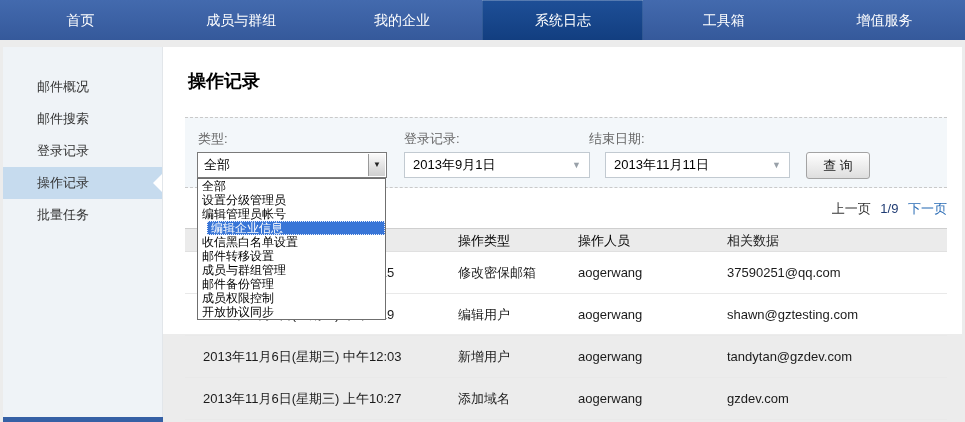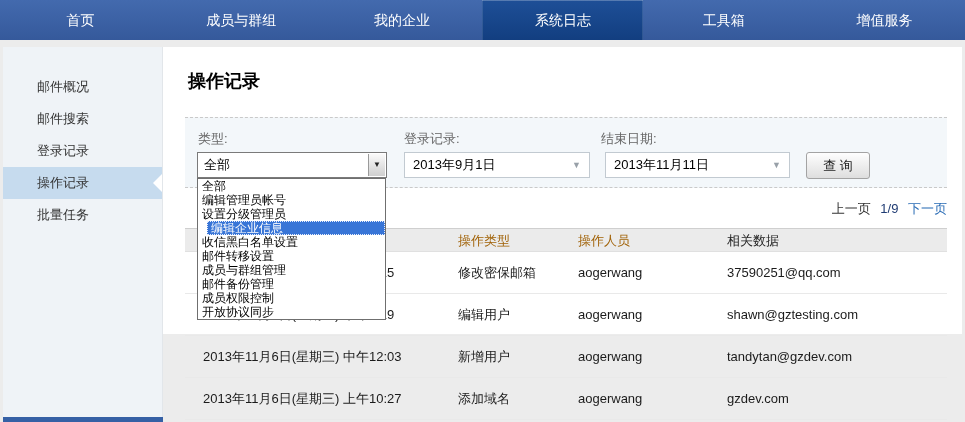--- a/index.html
+++ b/index.html
@@ -66,21 +66,21 @@
   
   .table { position:absolute; left:21px; top:181px; width:762px; }
   .thead { position:relative; height:24px; background:#ebebeb; border-top:1px solid #cfcfcf;
            border-bottom:1px solid #e0e0e0; font-size:13px; line-height:24px; }
   .trow  { position:relative; height:42px; border-bottom:1px solid #e9e9e9; font-size:13px; line-height:42px; }
   .c1 { position:absolute; left:18px;  white-space:nowrap; }
   .c2 { position:absolute; left:273px; white-space:nowrap; }
   .c3 { position:absolute; left:393px; white-space:nowrap; }
   .c4 { position:absolute; left:542px; white-space:nowrap; }
   .thead .c1 { color:#222; }
-  .thead .link { color:#a16207; cursor:pointer; }
+  .thead .link { color:#000000; cursor:pointer; }
   .thead .c4 { color:#222; }
   .trow div { color:#1b1b1b; }
 </style>
 </head>
 <body>
 
 <div id="screen">
 
   <div class="nav">
     <div class="nav-tab"><span>首页</span></div>
@@ -102,21 +102,21 @@
     </div>
     <div class="side-footer"></div>
 
     <div class="main">
 
       <div class="page-title">操作记录</div>
 
       <div class="filter">
         <div class="flabel" style="left:13px;">类型:</div>
         <div class="flabel" style="left:219px;">登录记录:</div>
-        <div class="flabel" style="left:416px;">结束日期:</div>
+        <div class="flabel" style="left:404px;">结束日期:</div>
 
         <div class="ctrl type-select">
           <div class="val">全部</div>
           <div class="win-arrow">▼</div>
         </div>
 
         <div class="ctrl date-select" style="left:219px; width:186px;">
           <div class="val">2013年9月1日</div>
           <div class="flat-arrow">▼</div>
         </div>
@@ -124,22 +124,22 @@
         <div class="ctrl date-select" style="left:420px; width:185px;">
           <div class="val">2013年11月11日</div>
           <div class="flat-arrow">▼</div>
         </div>
 
         <div class="search-btn">查 询</div>
       </div>
 
       <div class="dd-list">
         <div class="dd-item">全部</div>
+        <div class="dd-item">设置分级管理员</div>
         <div class="dd-item">编辑管理员帐号</div>
-        <div class="dd-item">设置分级管理员</div>
         <div class="dd-item hl">编辑企业信息</div>
         <div class="dd-item">收信黑白名单设置</div>
         <div class="dd-item">邮件转移设置</div>
         <div class="dd-item">成员与群组管理</div>
         <div class="dd-item">邮件备份管理</div>
         <div class="dd-item">成员权限控制</div>
         <div class="dd-item">开放协议同步</div>
       </div>
 
       <div class="pager">

